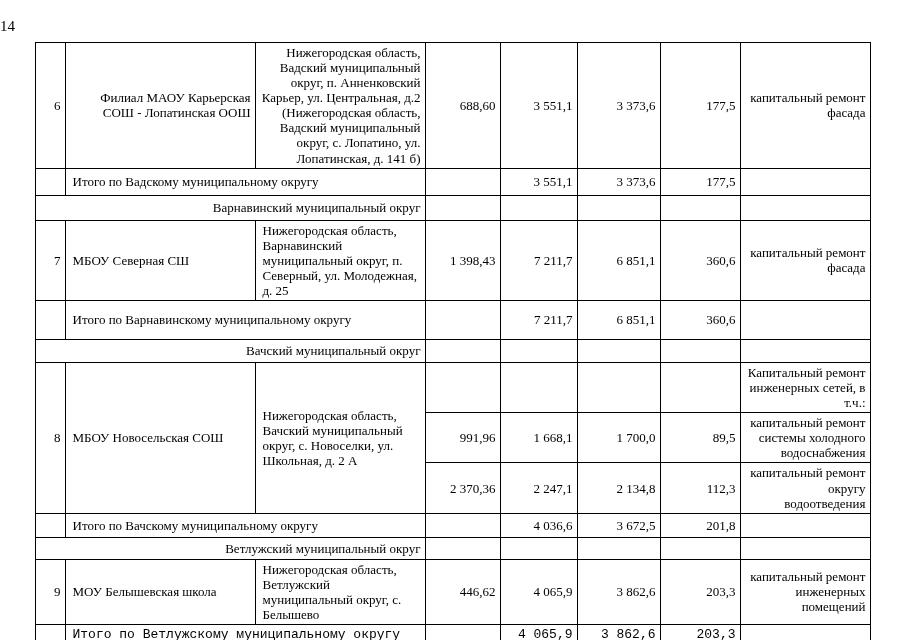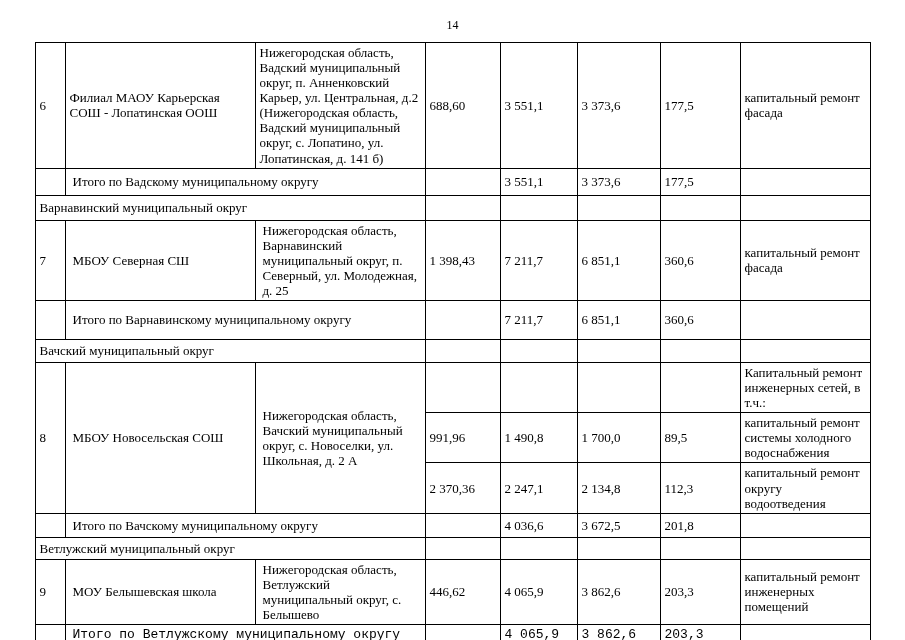--- a/index.html
+++ b/index.html
@@ -4,43 +4,43 @@
 <style>
   * { margin: 0; padding: 0; box-sizing: border-box; }
   html, body {
     width: 905px; height: 640px;
     background: #ffffff;
     color: #000000;
     font-family: "Liberation Serif", serif;
     overflow: hidden;
   }
   .page-number {
-    text-align: center;
-    font-size: 12px;
+    text-align: left;
+    font-size: 15px;
     padding-top: 18px;
     height: 42px;
   }
   table.doc-table {
     width: 835px;
     margin: 0 auto;
     border-collapse: collapse;
     table-layout: fixed;
   }
   td {
     border: 1px solid #000;
     font-size: 13px;
     line-height: 1.16;
     padding: 2px 4px;
     vertical-align: middle;
     text-align: center;
     overflow: hidden;
     word-wrap: break-word;
   }
   td.al-l { text-align: left; padding-left: 7px; }
-  td.al-c { text-align: left; }
+  td.al-c { text-align: right; }
   tr.h-r6   { height: 122px; }
   tr.h-tot1 { height: 27px; }
   tr.h-sec1 { height: 25px; }
   tr.h-r7   { height: 61px; }
   tr.h-tot2 { height: 39px; }
   tr.h-sec2 { height: 23px; }
   tr.h-r8a  { height: 45px; }
   tr.h-r8b  { height: 45px; }
   tr.h-r8c  { height: 46px; }
   tr.h-tot3 { height: 24px; }
@@ -132,21 +132,21 @@
       <td rowspan="3" class="al-l">Нижегородская область, Вачский муниципальный округ, с. Новоселки, ул. Школьная, д. 2 А</td>
       <td></td>
       <td></td>
       <td></td>
       <td></td>
       <td class="al-c">Капитальный ремонт инженерных сетей, в т.ч.:</td>
     </tr>
 
     <tr class="h-r8b">
       <td class="al-c">991,96</td>
-      <td class="al-c">1 490,8</td>
+      <td class="al-c">1 668,1</td>
       <td class="al-c">1 700,0</td>
       <td class="al-c">89,5</td>
       <td class="al-c">капитальный ремонт системы холодного водоснабжения</td>
     </tr>
 
     <tr class="h-r8c">
       <td class="al-c">2 370,36</td>
       <td class="al-c">2 247,1</td>
       <td class="al-c">2 134,8</td>
       <td class="al-c">112,3</td>

